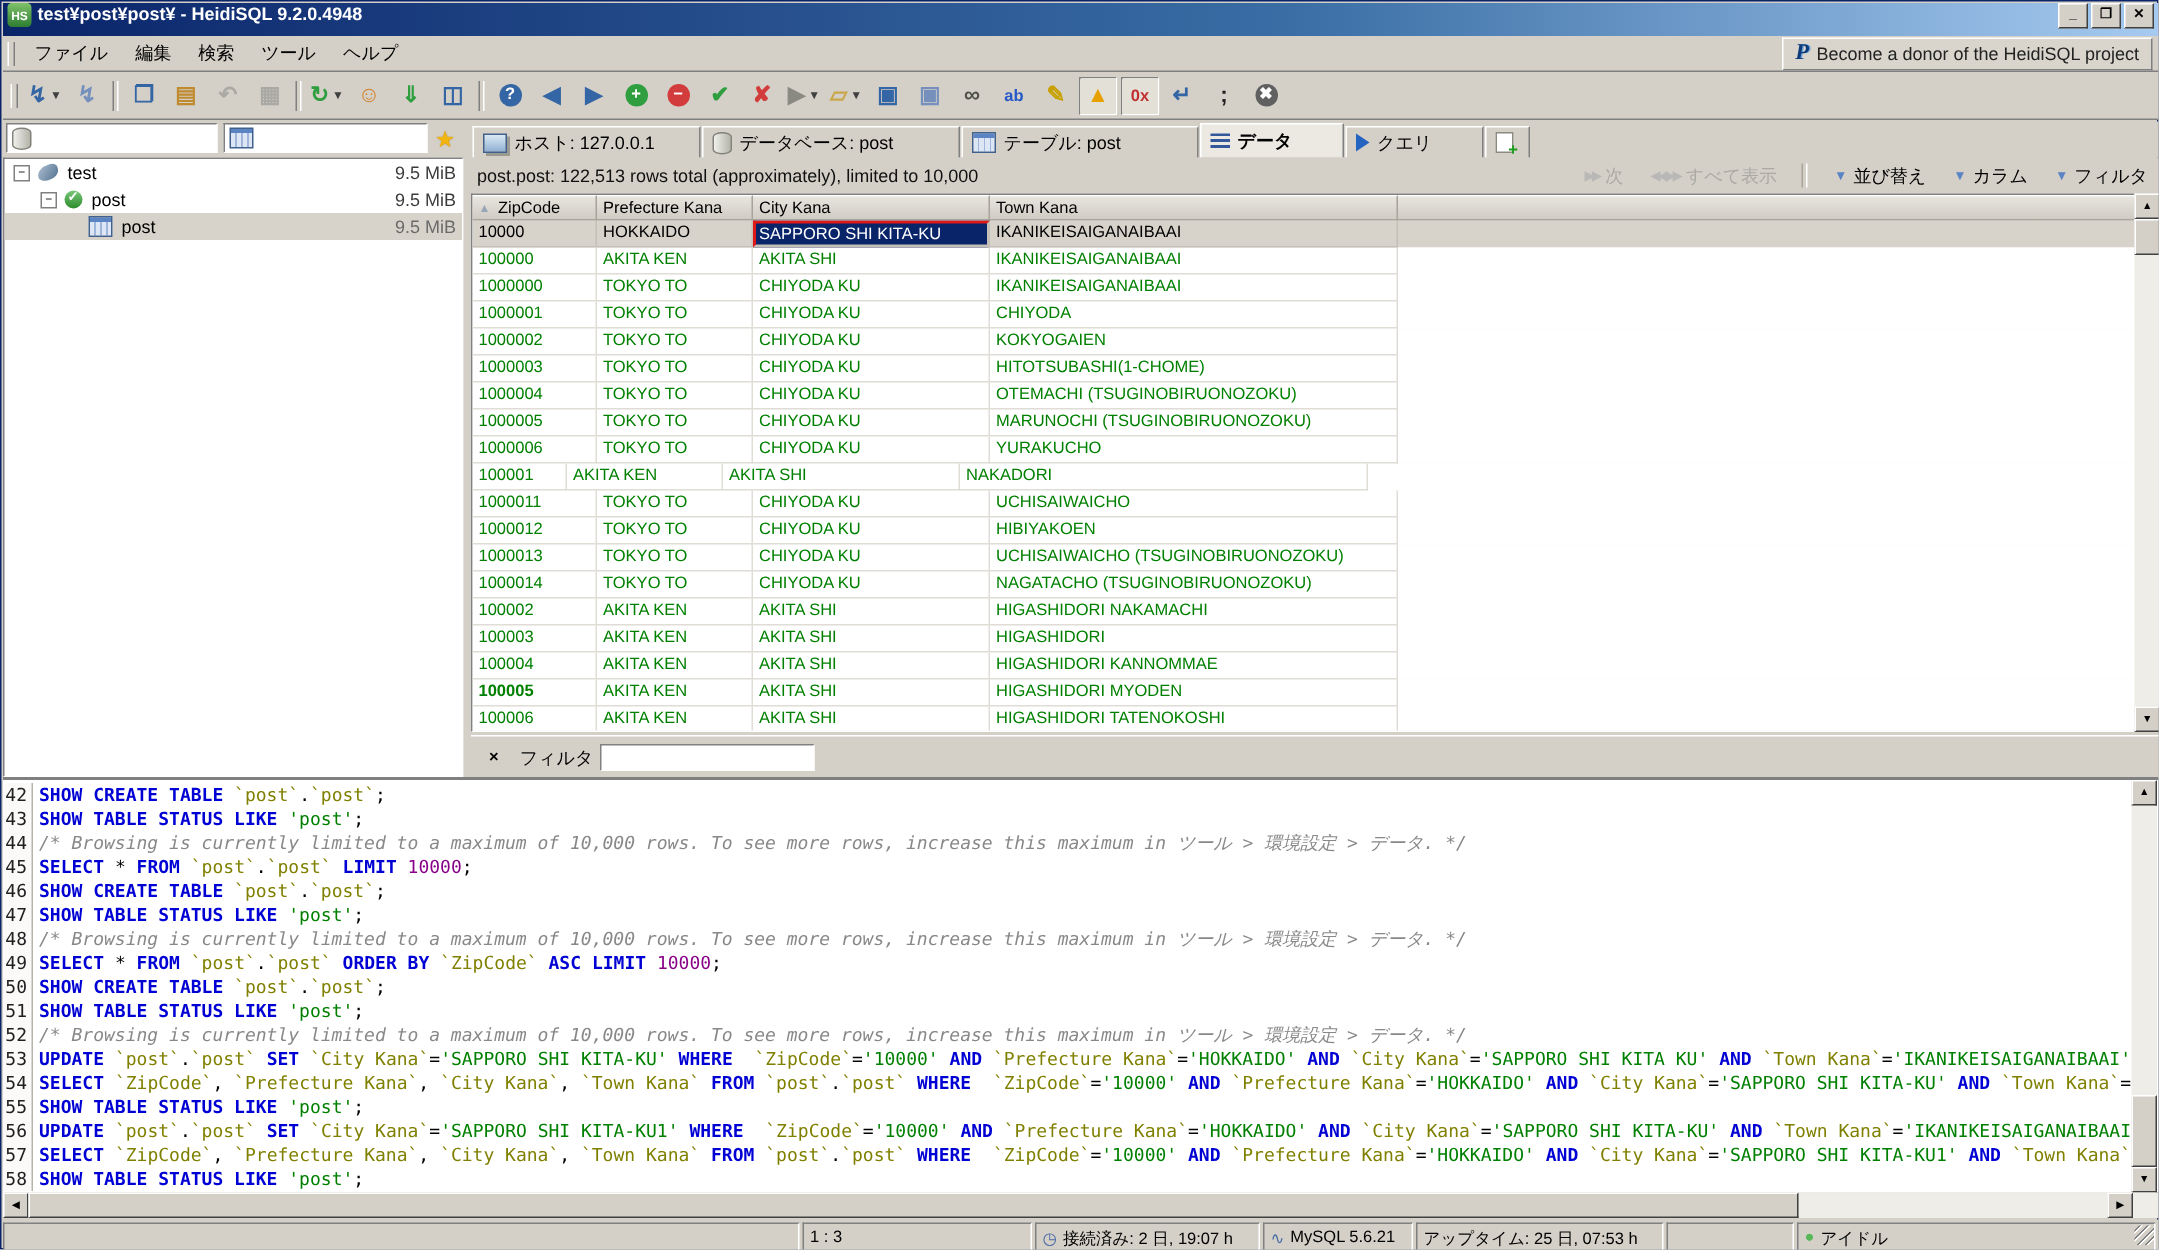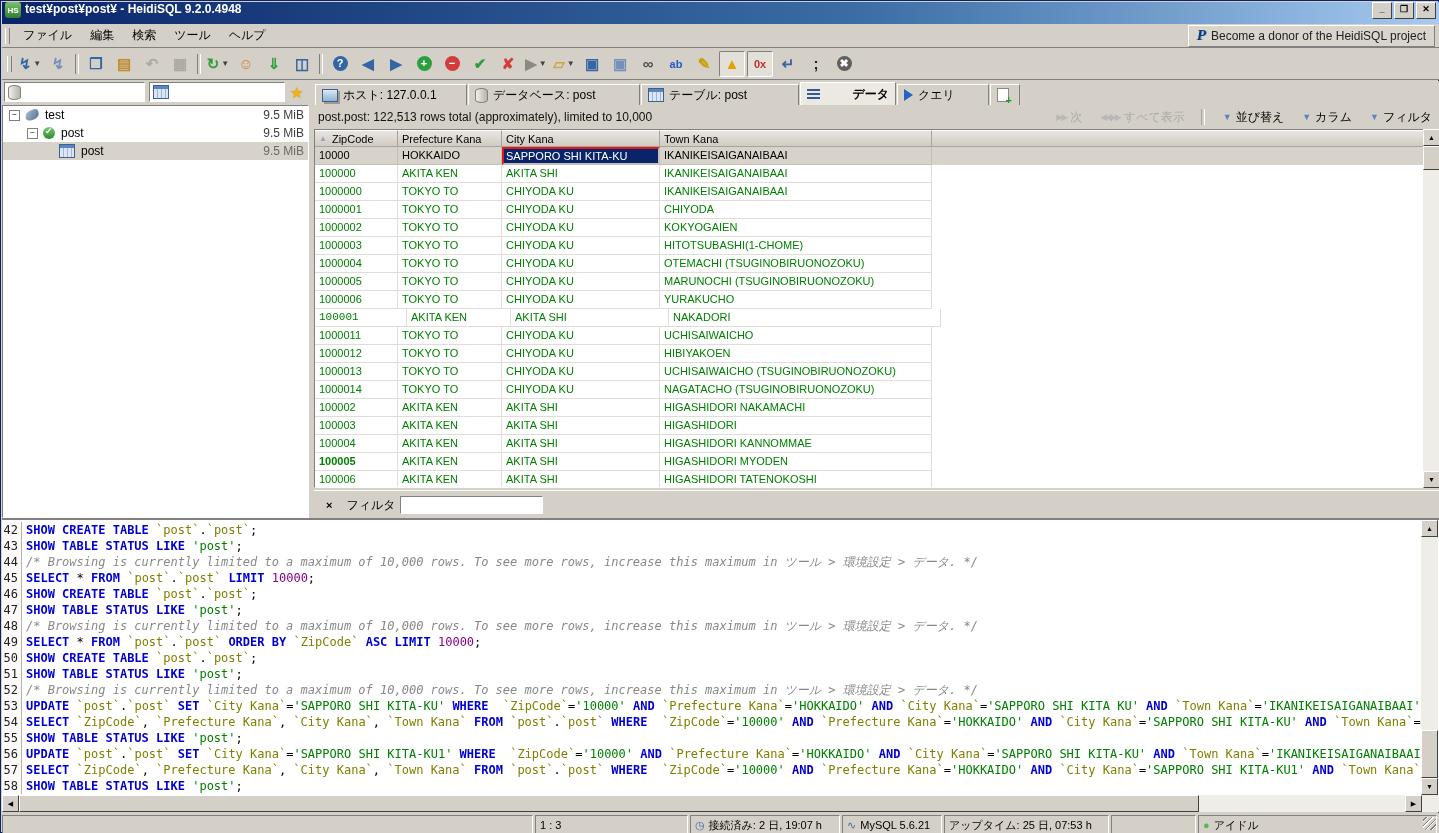--- a/index.html
+++ b/index.html
@@ -51,21 +51,21 @@
   
   #row2{left:1px;top:80px;width:1437px;height:24px;background:#D4D0C8;}
   .filterbox{position:absolute;top:1px;height:20px;background:#fff;border:1px solid;
     border-color:#808080 #fff #fff #808080;box-sizing:border-box;display:flex;align-items:center;}
   .filterbox input{border:0;outline:0;flex:1;height:14px;font-size:11px;min-width:10px;background:transparent;}
   #star{position:absolute;left:288px;top:3px;color:#f2b50f;font-size:15px;text-shadow:0 0 1px #b07d00;}
   #tabs{position:absolute;left:313px;top:1px;height:23px;display:flex;align-items:flex-end;}
   .tab{height:21px;background:#D4D0C8;border:1px solid;border-color:#fff #808080 #808080 #fff;
     border-bottom:none;display:flex;align-items:center;padding:0 6px;box-sizing:border-box;
     margin-right:1px;white-space:nowrap;}
-  .tab.active{height:23px;background:#ece9e2;font-weight:bold;justify-content:space-between;}
+  .tab.active{height:23px;background:#ece9e2;font-weight:bold;}
   .tablbl{margin-left:5px;font-size:12px;}
   .tabic{flex:0 0 auto;}
 
   
   .ic-host{width:14px;height:11px;border:1px solid #41608c;background:linear-gradient(#dce9f5,#8fb0d2);box-shadow:2px 2px 0 #9a9a92;}
   .ic-database{width:11px;height:13px;background:linear-gradient(90deg,#f0f0ec,#b4b4aa);border:1px solid #82827a;border-radius:50%/22%;}
   .ic-table{width:14px;height:12px;border:1px solid #41608c;background:
      linear-gradient(#5b84c4 0 3px,transparent 3px),
      repeating-linear-gradient(90deg,#dce6f4 0 3px,#9fb6da 3px 4px),#fff;}
   .ic-data{width:13px;height:10px;background:repeating-linear-gradient(180deg,#34589c 0 2px,transparent 2px 4px);}
@@ -434,21 +434,21 @@
             <span class="gcell" style="width: 158px;">CHIYODA KU</span>
             <span class="gcell" style="width: 272px;">MARUNOCHI (TSUGINOBIRUONOZOKU)</span>
           </div>
           <div class="grow">
             <span class="gcell" style="width: 83px;">1000006</span>
             <span class="gcell" style="width: 104px;">TOKYO TO</span>
             <span class="gcell" style="width: 158px;">CHIYODA KU</span>
             <span class="gcell" style="width: 272px;">YURAKUCHO</span>
           </div>
           <div class="grow">
-            <span class="gcell" style="width: 92px; font-family: Liberation Mono, monospace;">100001</span>
+            <span class="gcell" style="width: 63px;">100001</span>
             <span class="gcell" style="width: 104px;">AKITA KEN</span>
             <span class="gcell" style="width: 158px;">AKITA SHI</span>
             <span class="gcell" style="width: 272px;">NAKADORI</span>
           </div>
           <div class="grow">
             <span class="gcell" style="width: 83px;">1000011</span>
             <span class="gcell" style="width: 104px;">TOKYO TO</span>
             <span class="gcell" style="width: 158px;">CHIYODA KU</span>
             <span class="gcell" style="width: 272px;">UCHISAIWAICHO</span>
           </div>

